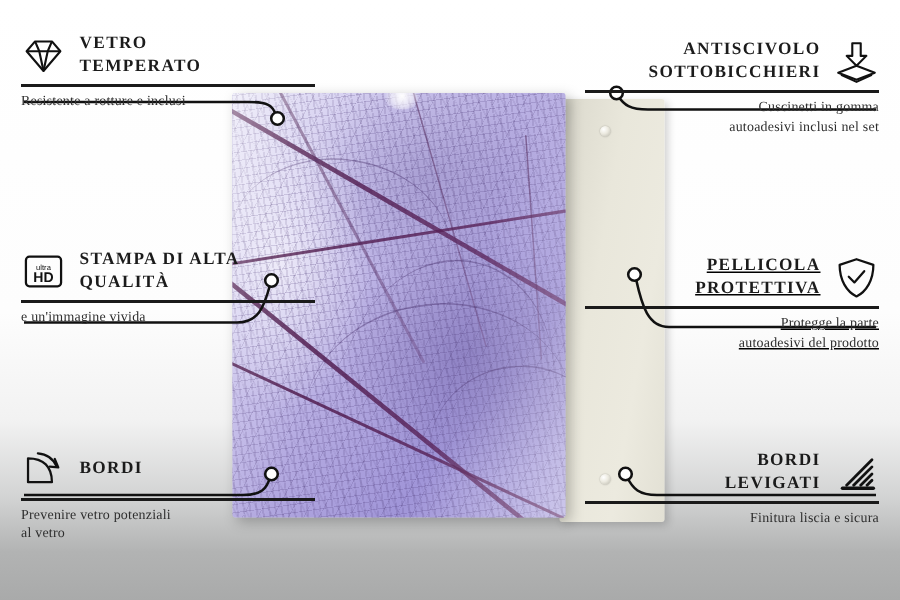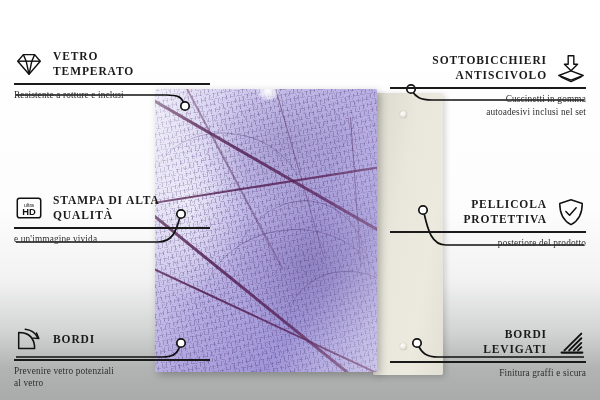--- a/index.html
+++ b/index.html
@@ -5,21 +5,21 @@
   * { margin:0; padding:0; box-sizing:border-box; }
   html,body { width:600px; height:400px; overflow:hidden; }
   body {
     font-family:"Liberation Serif", serif;
     background:
       linear-gradient(to bottom,
         #ffffff 0%, #fdfdfd 52%, #f2f2f2 70%,
         #d2d3d3 83%, #b2b3b3 92%, #a9aaaa 100%);
     position:relative;
   }
-  #stage { position:absolute; inset:0;margin-top:27px; }
+  #stage { position:absolute; inset:0; }
 
   
   .product-wrap { position:absolute; left:155px; top:62px; width:288px; height:288px; }
 
   .back-panel {
     position:absolute; left:218px; top:4px; width:70px; height:282px;
     background:linear-gradient(100deg,#c9c9bd 0%,#dedcd0 10%,#e9e7db 38%,#eceadf 70%,#e2e0d4 100%);
     border-radius:2px;
     box-shadow:2px 2px 6px rgba(0,0,0,.18);
   }
@@ -185,22 +185,22 @@
   <div class="callout right" style="top:26px;">
     <div class="co-head">
       <svg class="co-icon" viewBox="0 0 32 32">
         <g fill="none" stroke="#111" stroke-width="1.5" stroke-linejoin="round">
           <path d="M19,3 L19,12 L23,12 L16,19 L9,12 L13,12 L13,3 Z"></path>
           <path d="M16,19 L3,24 L16,29 L29,24 Z"></path>
           <path d="M5,25.5 L16,30.5 L27,25.5"></path>
         </g>
       </svg>
       <div class="co-title">
+        <div>ANTISCIVOLO</div>
         <div>SOTTOBICCHIERI</div>
-        <div>ANTISCIVOLO</div>
       </div>
     </div>
     <div class="co-rule"></div>
     <div class="co-sub">
       <div>Cuscinetti in gomma</div>
       <div>autoadesivi inclusi nel set</div>
     </div>
   </div>
 
   <div class="callout left" style="top:166px;">
@@ -214,36 +214,37 @@
         <div>STAMPA DI ALTA</div>
         <div>QUALITÀ</div>
       </div>
     </div>
     <div class="co-rule"></div>
     <div class="co-sub">
       <div>e un'immagine vivida</div>
     </div>
   </div>
 
-  <div class="callout right" style="top:170px;">
+  <div class="callout right" style="top:170px;text-decoration:underline;">
     <div class="co-head">
       <svg class="co-icon" viewBox="0 0 32 32">
         <g fill="none" stroke="#111" stroke-width="1.6" stroke-linejoin="round" stroke-linecap="round">
           <path d="M16,3 L28,7 C28,18 23,26 16,29.5 C9,26 4,18 4,7 Z"></path>
           <path d="M10.5,15.5 L14.5,19.5 L21.5,11.5"></path>
         </g>
       </svg>
       <div class="co-title">
         <div>PELLICOLA</div>
         <div>PROTETTIVA</div>
       </div>
     </div>
     <div class="co-rule"></div>
     <div class="co-sub">
-      <div>posteriore del prodotto</div>
+      <div>Protegge la parte</div>
+      <div>autoadesivi del prodotto</div>
     </div>
   </div>
 
   <div class="callout left" style="top:298px;">
     <div class="co-head">
       <svg class="co-icon" viewBox="0 0 32 32">
         <g fill="none" stroke="#111" stroke-width="1.6" stroke-linejoin="round" stroke-linecap="round">
           <path d="M5,8 L5,25 L22,25 C22,14 16,8 5,8 Z"></path>
           <path d="M12,4.5 C18,5 23,8.5 25.5,14"></path>
           <path d="M24,8.5 L26.5,14.5 L20.5,14"></path>
@@ -273,17 +274,17 @@
           <path d="M6,27.2 L28,27.2" stroke-width="2.4"></path>
         </g>
       </svg>
       <div class="co-title">
         <div>BORDI</div>
         <div>LEVIGATI</div>
       </div>
     </div>
     <div class="co-rule"></div>
     <div class="co-sub">
-      <div>Finitura graffi e sicura</div>
+      <div>Finitura liscia e sicura</div>
     </div>
   </div>
 
 </div>
 
 </body></html>

